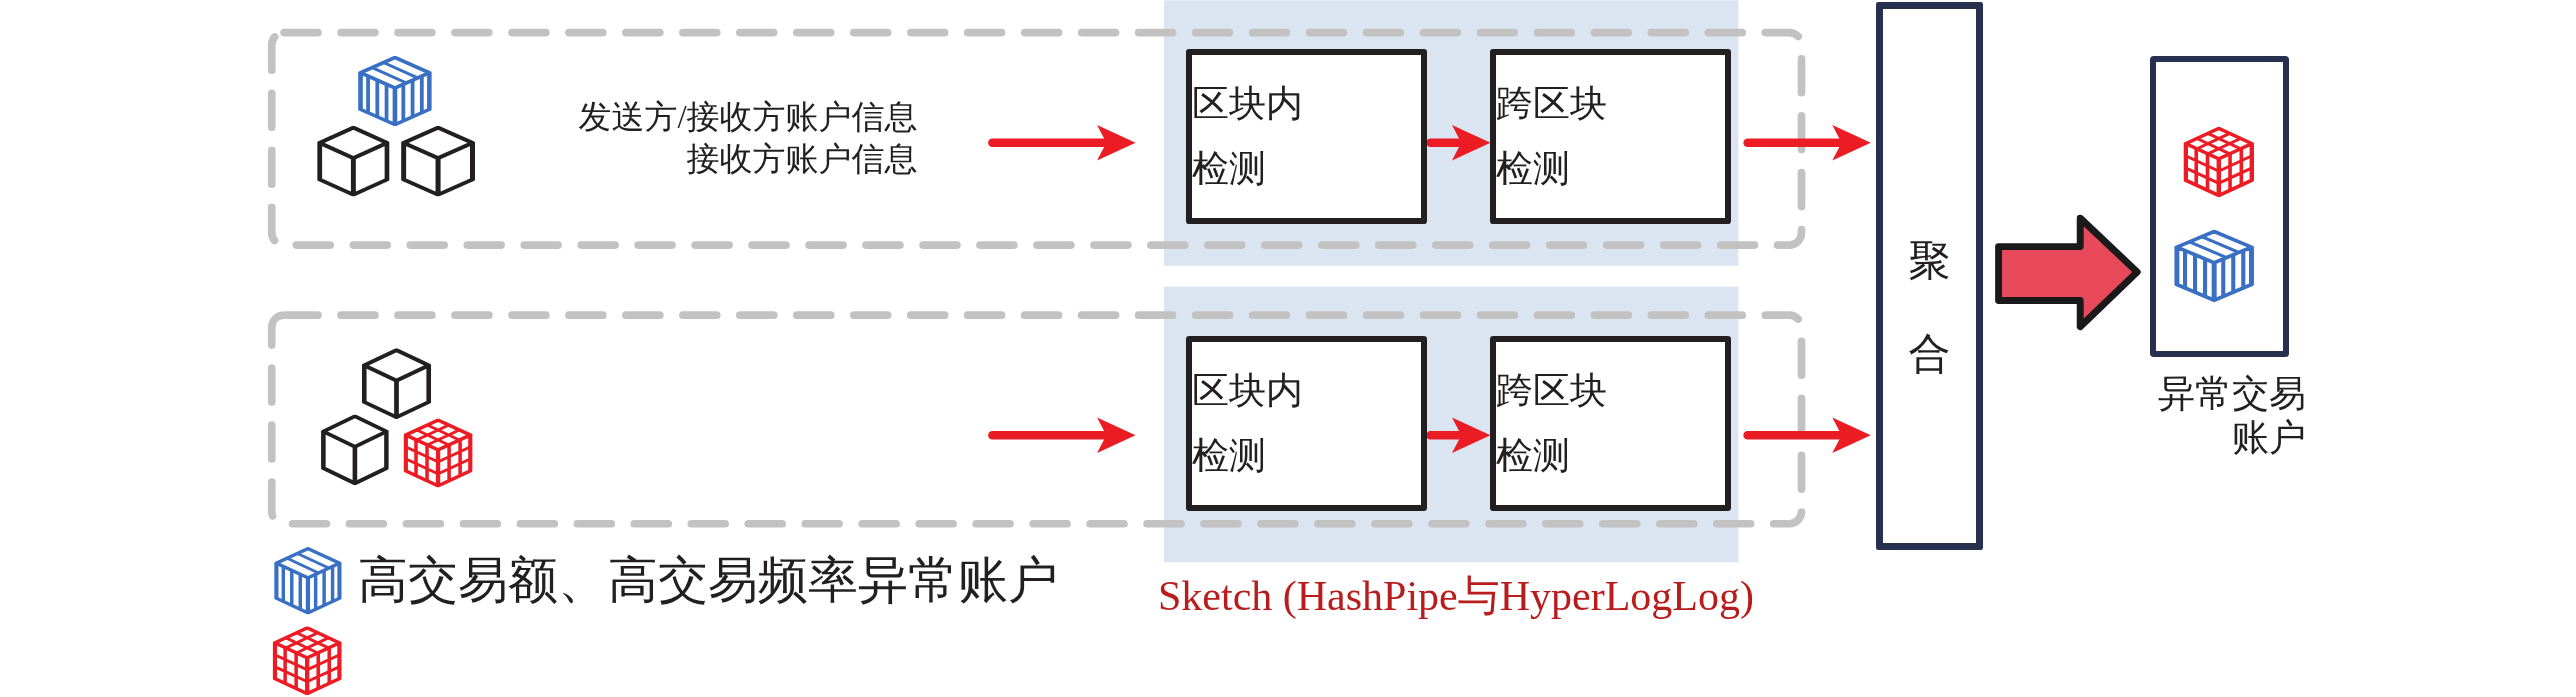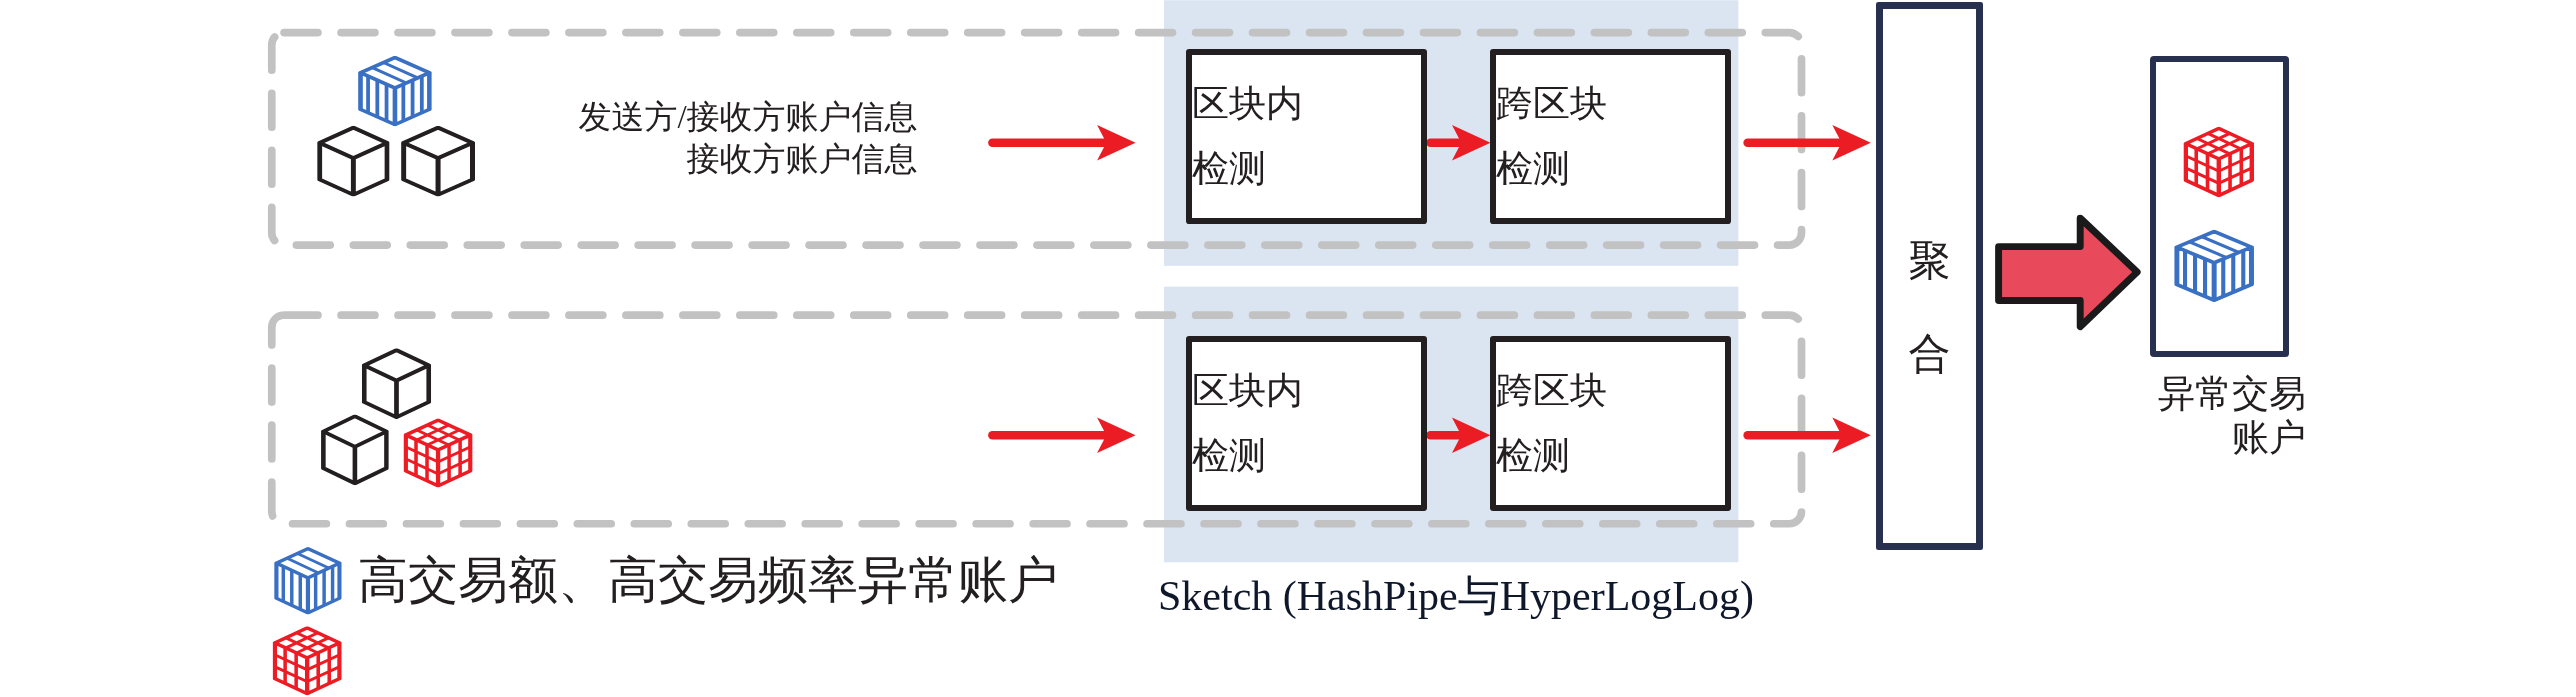--- a/index.html
+++ b/index.html
@@ -34,21 +34,21 @@
   .input-text{
     position:absolute;transform:translate(-50%,-50%);
     font-size:33px;line-height:1.26;text-align:right;white-space:nowrap;
   }
   .out-label{
     position:absolute;left:2220px;top:416px;transform:translate(-50%,-50%);
     font-size:37px;line-height:1.2;text-align:right;white-space:nowrap;margin-left:12px;
   }
   .sketch-label{
     position:absolute;left:1456px;top:596px;transform:translate(-50%,-50%);
-    font-size:42px;color:#0f172a;white-space:nowrap;text-align:center;
+    font-size:42px;color:#b91c1c;white-space:nowrap;text-align:center;
   }
   .legend-label{
     position:absolute;left:358px;transform:translateY(-50%);
     font-size:50px;white-space:nowrap;
   }
 </style>
 </head>
 <body>
 
 <div class="stage">

